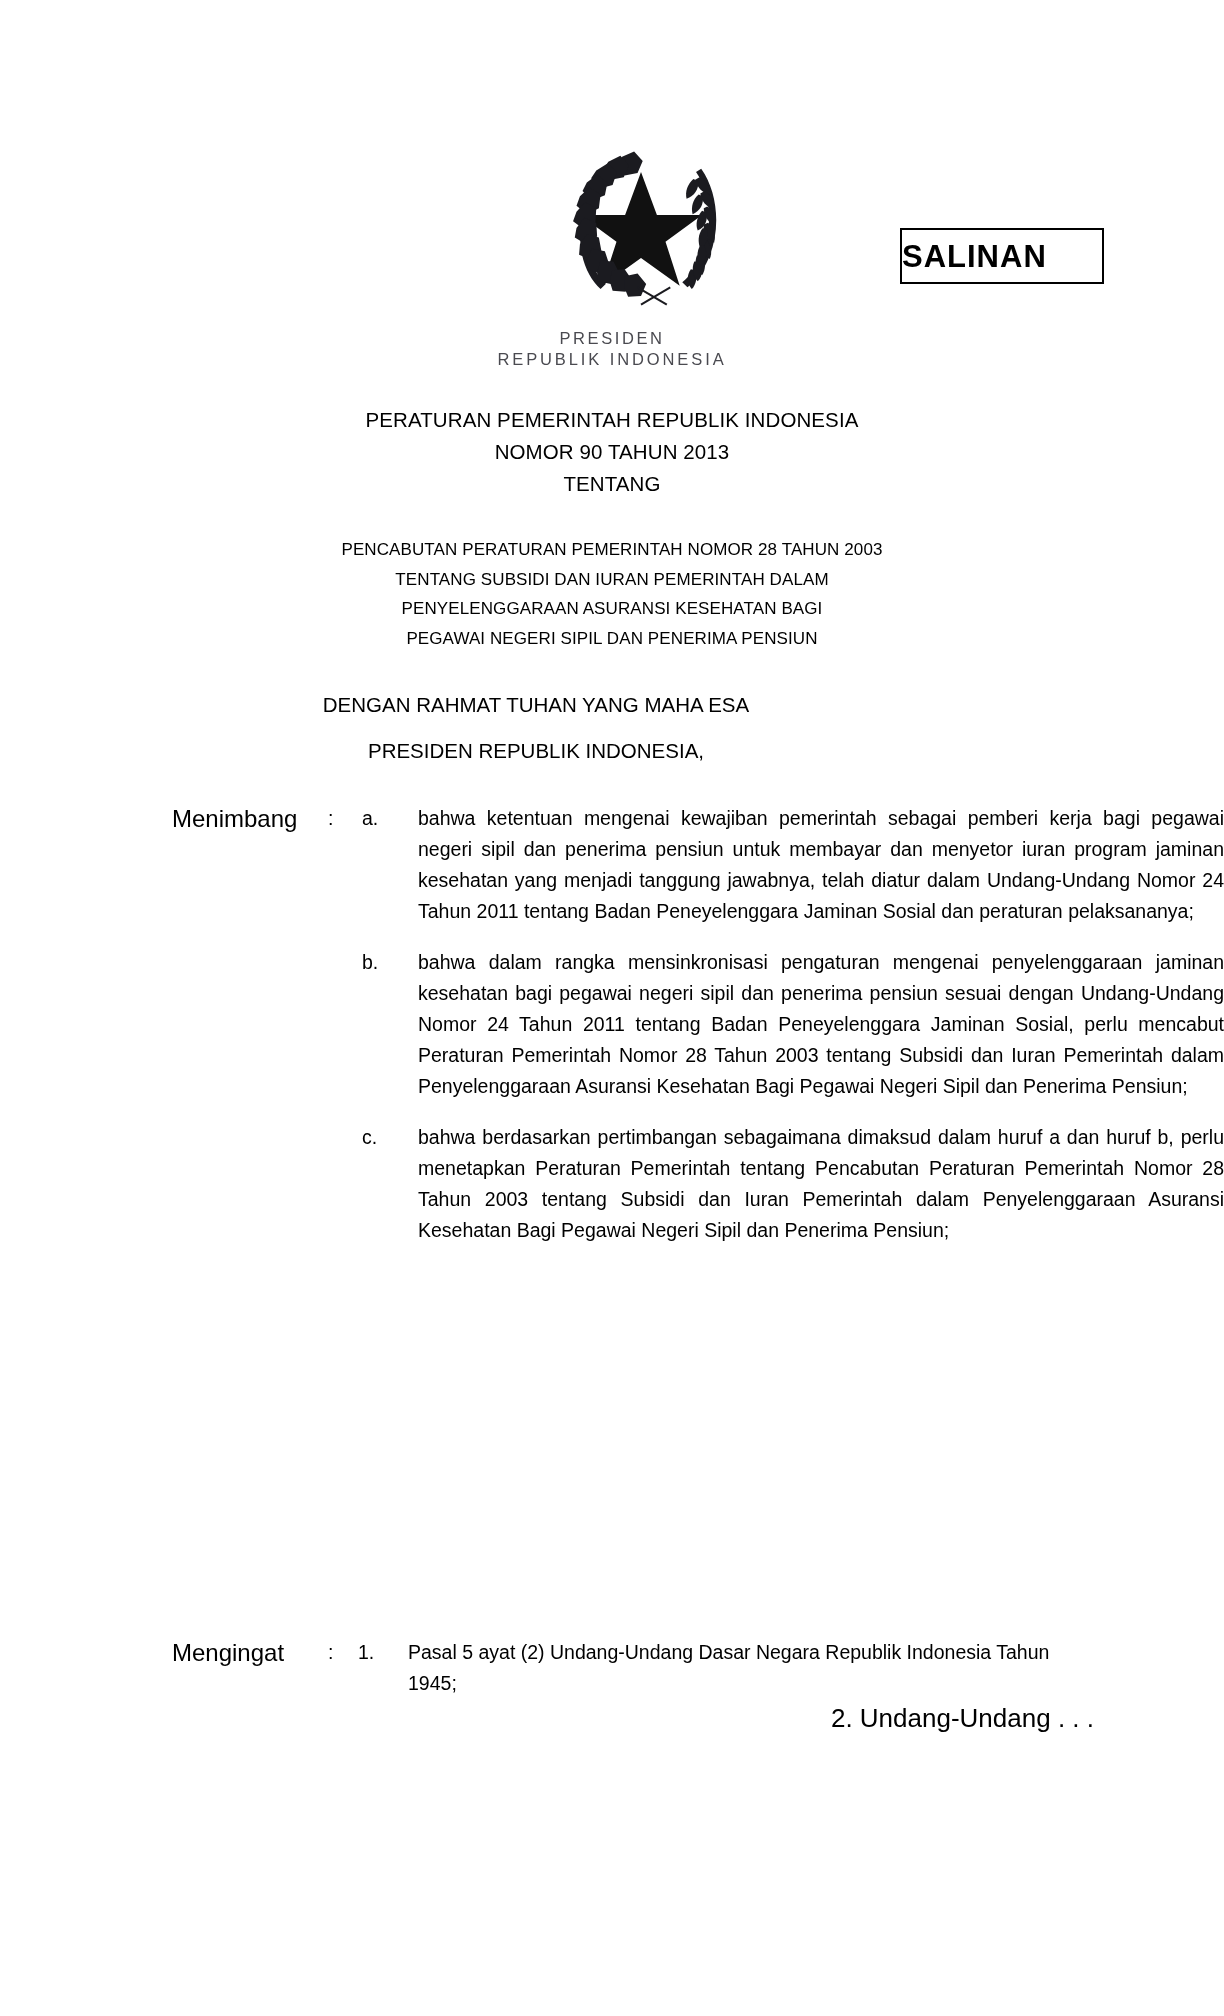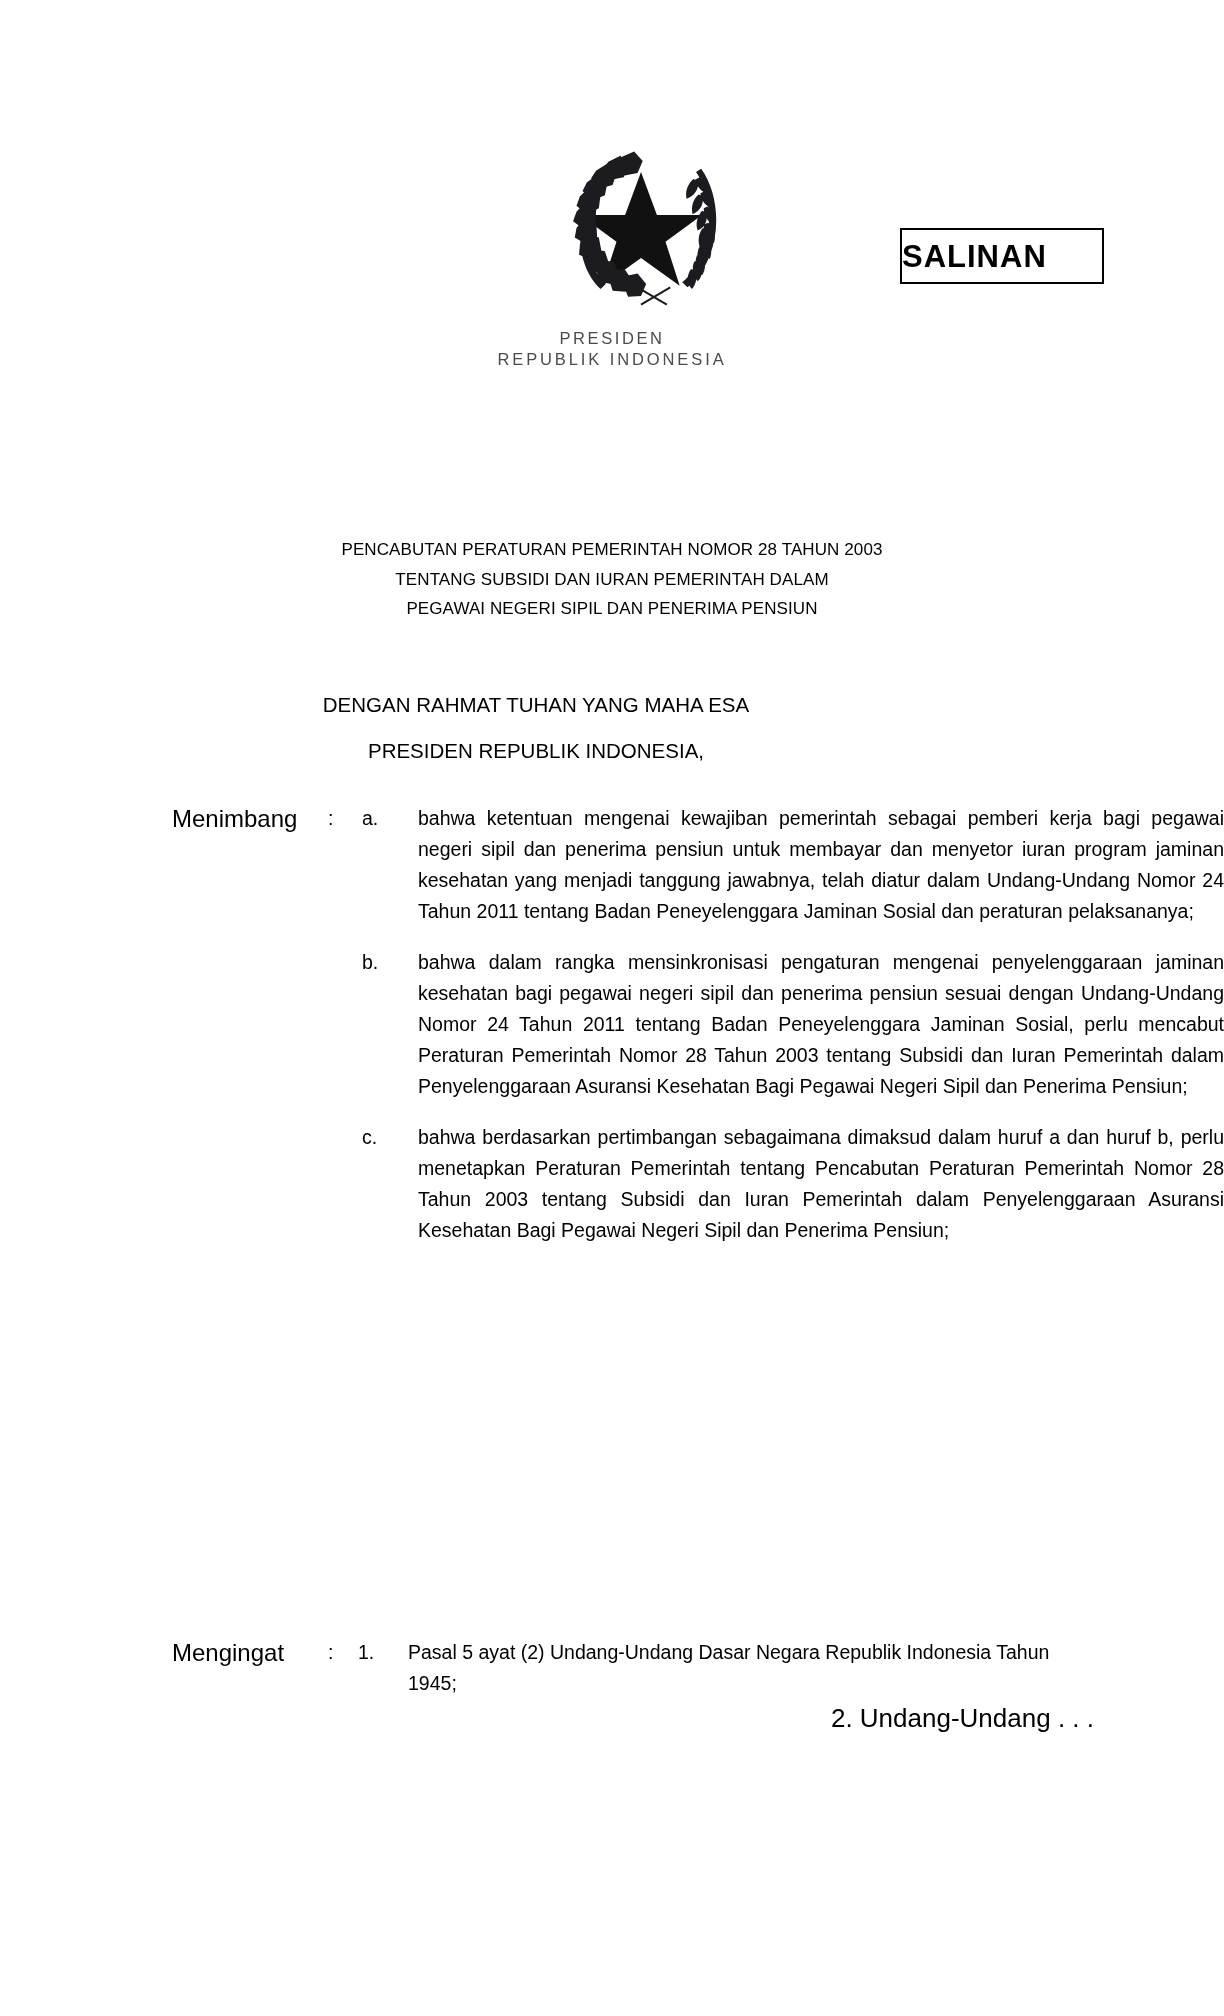--- a/index.html
+++ b/index.html
@@ -231,24 +231,30 @@
 
   <div class="salinan-box">
     <span class="salinan-text">SALINAN</span>
   </div>
 
   <div class="kop">
     <div class="kop-line1">PRESIDEN</div>
     <div class="kop-line2">REPUBLIK INDONESIA</div>
   </div>
 
+  <div class="title-block">
+    <div class="title-line">PERATURAN PEMERINTAH REPUBLIK INDONESIA</div>
+    <div class="title-line">NOMOR 90 TAHUN 2013</div>
+    <div class="title-line">TENTANG</div>
+  </div>
 
   <div class="subtitle-block">
     <div class="subtitle-line">PENCABUTAN PERATURAN PEMERINTAH NOMOR 28 TAHUN 2003</div>
     <div class="subtitle-line">TENTANG SUBSIDI DAN IURAN PEMERINTAH DALAM</div>
+    <div class="subtitle-line">PENYELENGGARAAN ASURANSI KESEHATAN BAGI</div>
     <div class="subtitle-line">PEGAWAI NEGERI SIPIL DAN PENERIMA PENSIUN</div>
   </div>
 
   <div class="invocation-block">
     <div class="invocation-line">DENGAN RAHMAT TUHAN YANG MAHA ESA</div>
     <div class="invocation-line second">PRESIDEN REPUBLIK INDONESIA,</div>
   </div>
 
   <div class="clause-section" id="menimbang-section">
 

